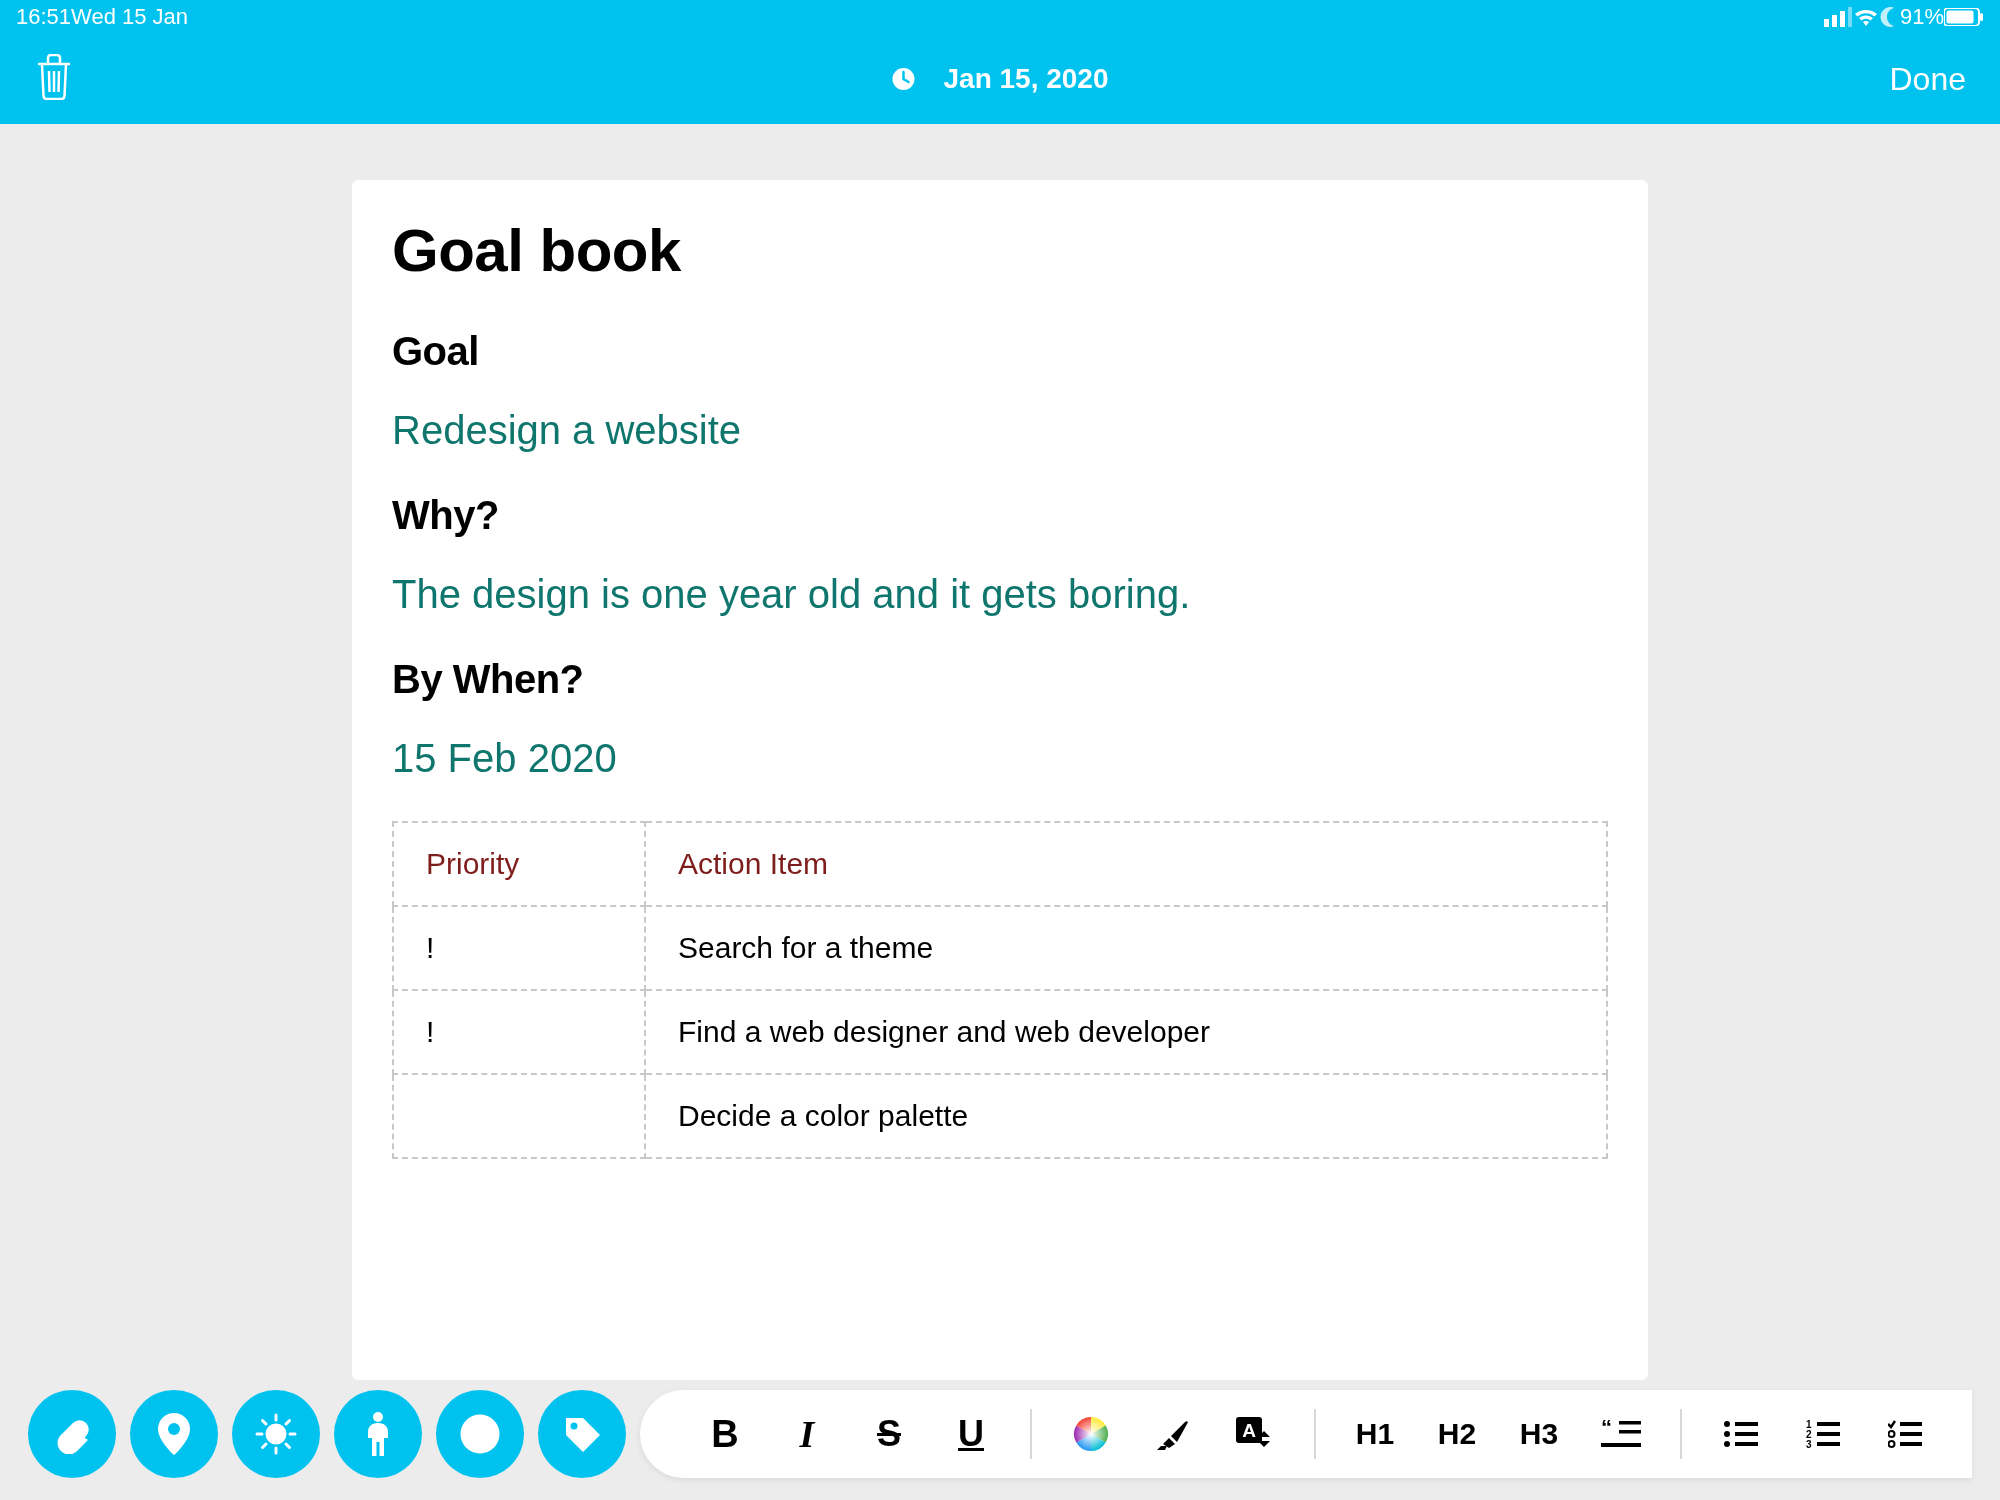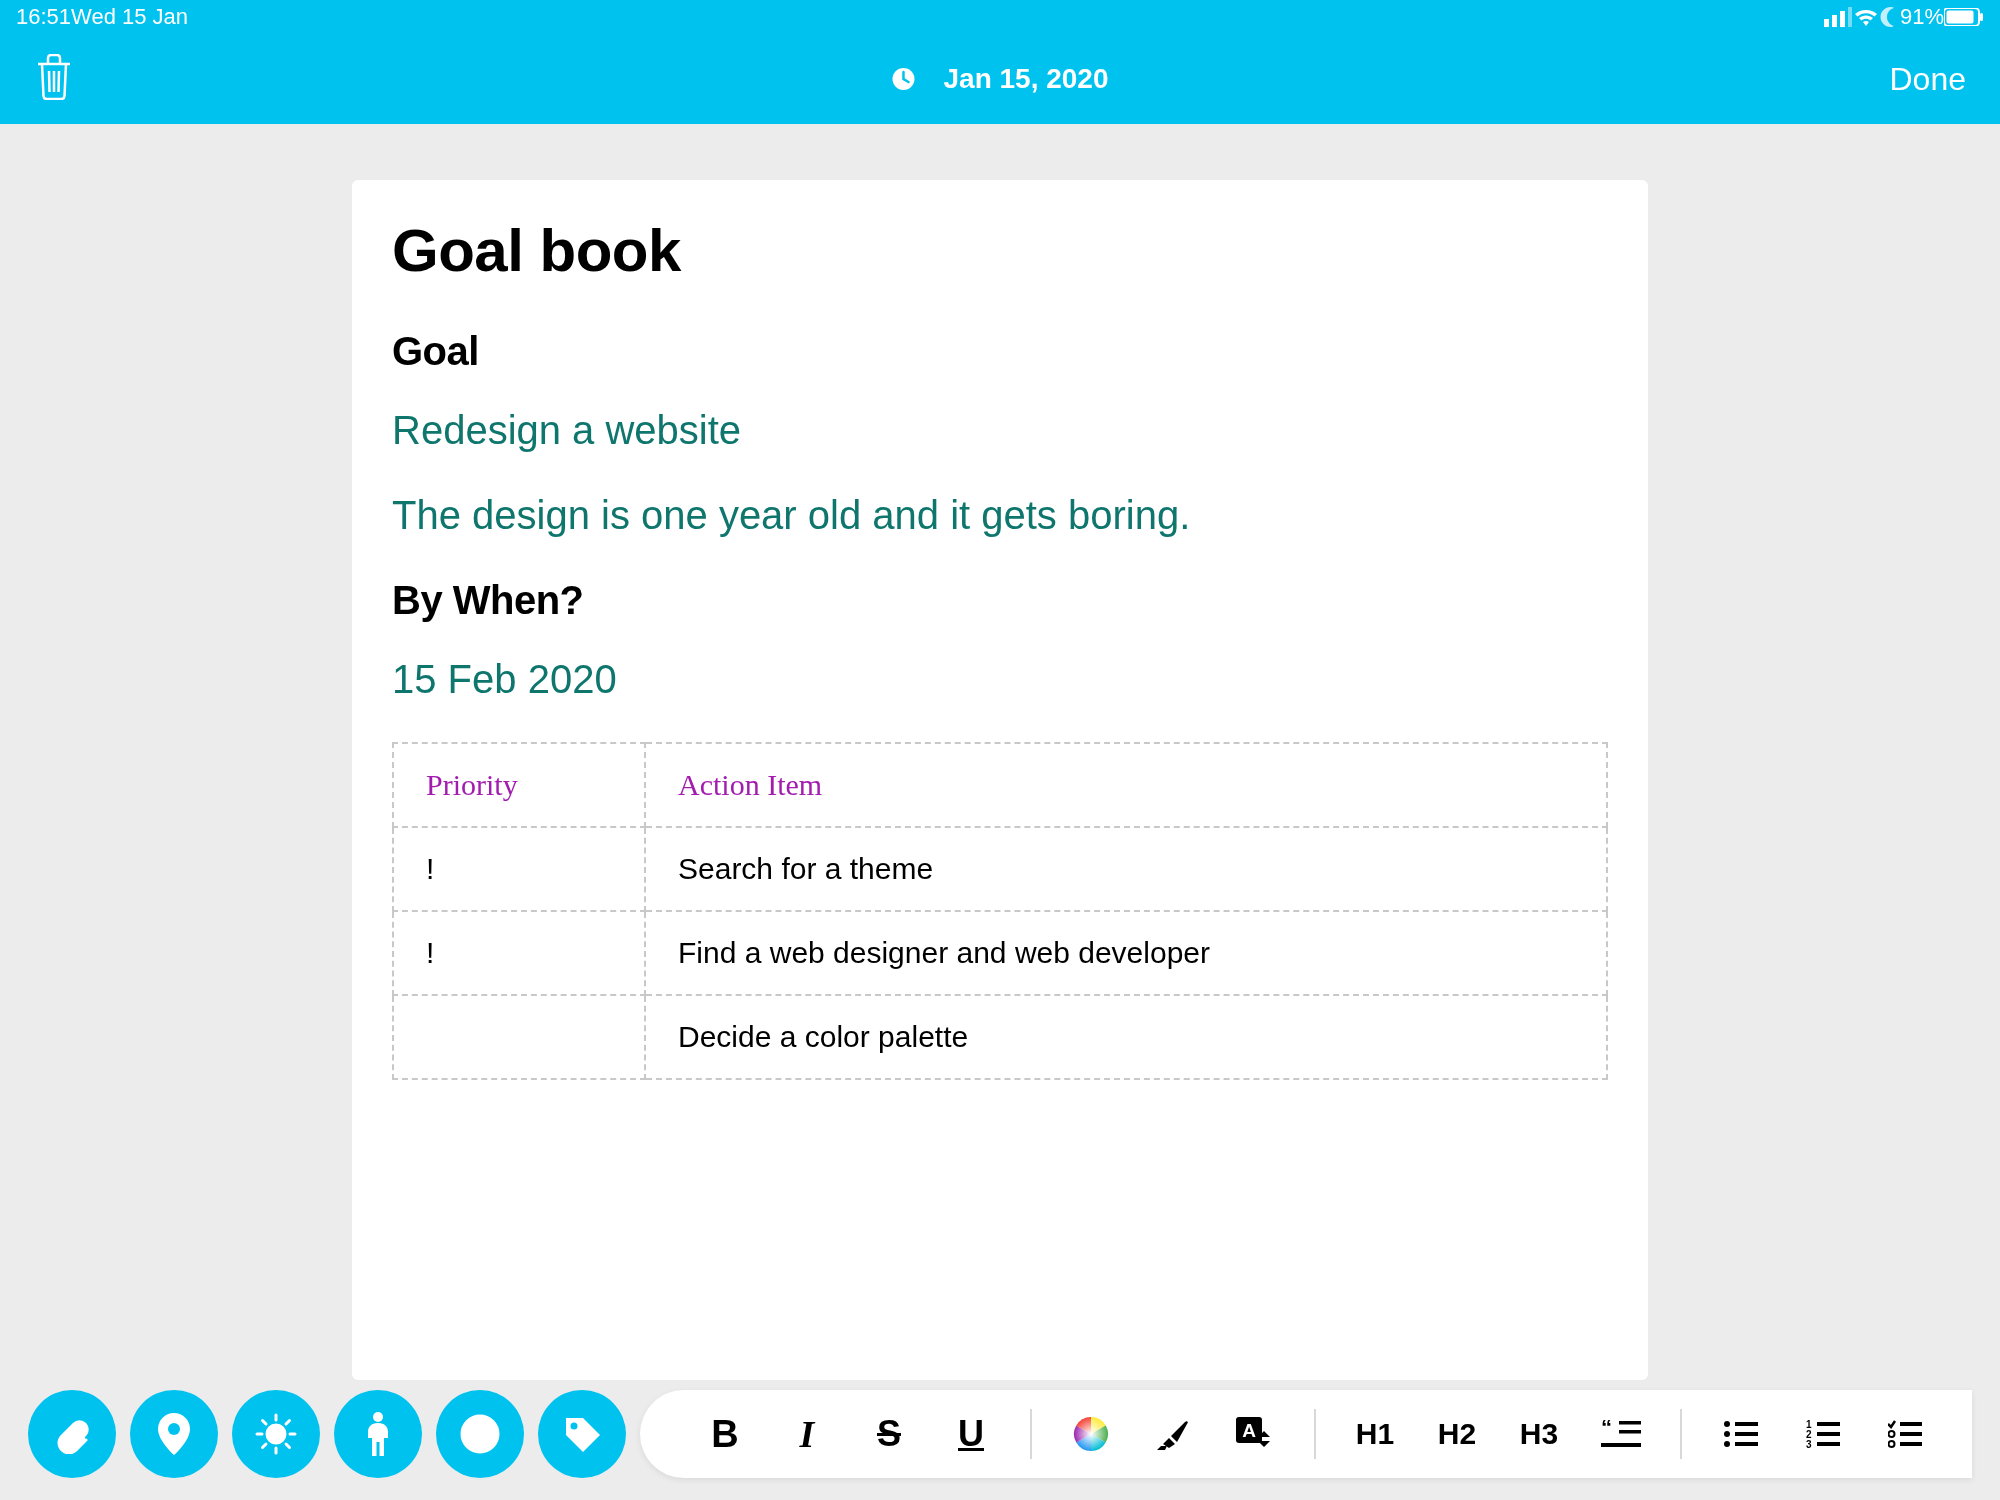--- a/index.html
+++ b/index.html
@@ -19,21 +19,21 @@
   
   .content-wrap { width: 100%; display: flex; justify-content: center; padding-top: 56px; }
   .page { width: 1296px; background: #fff; border-radius: 6px; padding: 36px 40px; min-height: 1200px; }
   .title-h1 { font-size: 60px; font-weight: 700; margin-bottom: 44px; letter-spacing: -0.5px;}
   .title-h2 { font-size: 40px; font-weight: 700; margin-bottom: 34px; letter-spacing: -0.5px;}
   .body-text { font-size: 40px; font-weight: 400; margin-bottom: 40px; color: #0f766e; }
   
   
   .table { border-collapse: collapse; width: 100%; margin-top: 20px; }
   .table td { border: 2px dashed #c8c8c8; padding: 24px 32px; font-size: 30px; }
-  .table .header-cell { color: #a21caf; font-weight: 400; font-family: Liberation Serif, serif; }
+  .table .header-cell { color: #7f1d1d; font-weight: 400; }
   .table .col-priority { width: 252px; }
   
   
   .bottom-bar { position: absolute; bottom: 22px; left: 0; width: 100%; display: flex; align-items: center; gap: 14px; padding: 0 28px; }
   .circle-btn { width: 88px; height: 88px; border-radius: 50%; background: #00c2ee; display: flex; align-items: center; justify-content: center; flex-shrink: 0; }
   .circle-btn svg { fill: #fff; }
   
   .format-bar { flex: 1; height: 88px; background: #fff; border-radius: 44px 0 0 44px; display: flex; align-items: center; padding-left: 44px; gap: 0; box-shadow: 0 2px 6px rgba(0,0,0,0.08);}
   .fmt-btn { width: 82px; height: 88px; display: flex; align-items: center; justify-content: center; font-size: 34px; font-weight: 700; color: #000; flex-shrink: 0; }
   .fmt-sep { width: 2px; height: 50px; background: #d8d8d8; margin: 0 18px; flex-shrink: 0;}
@@ -88,20 +88,21 @@
   <div class="done-btn">Done</div>
 </div>
 
 <div class="content-wrap">
   <div class="page">
     <h1 class="title-h1">Goal book</h1>
 
     <h2 class="title-h2">Goal</h2>
     <p class="body-text">Redesign a website</p>
 
+    <h2 class="title-h2">Why?</h2>
     <p class="body-text">The design is one year old and it gets boring.</p>
 
     <h2 class="title-h2">By When?</h2>
     <p class="body-text">15 Feb 2020</p>
 
     <table class="table">
       <tbody>
           <tr>
         <td class="header-cell col-priority">Priority</td>
         <td class="header-cell">Action Item</td>

